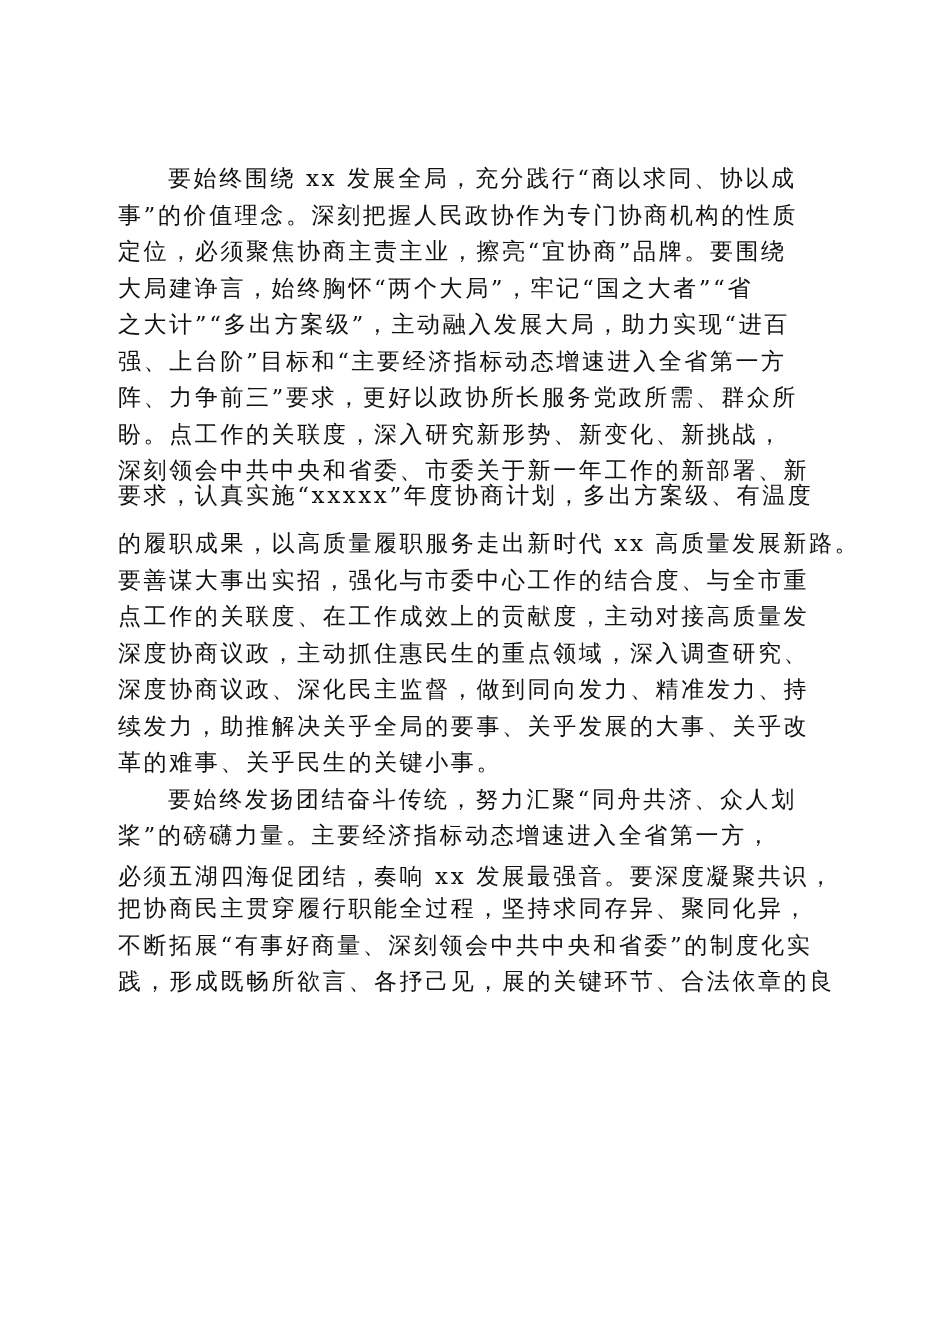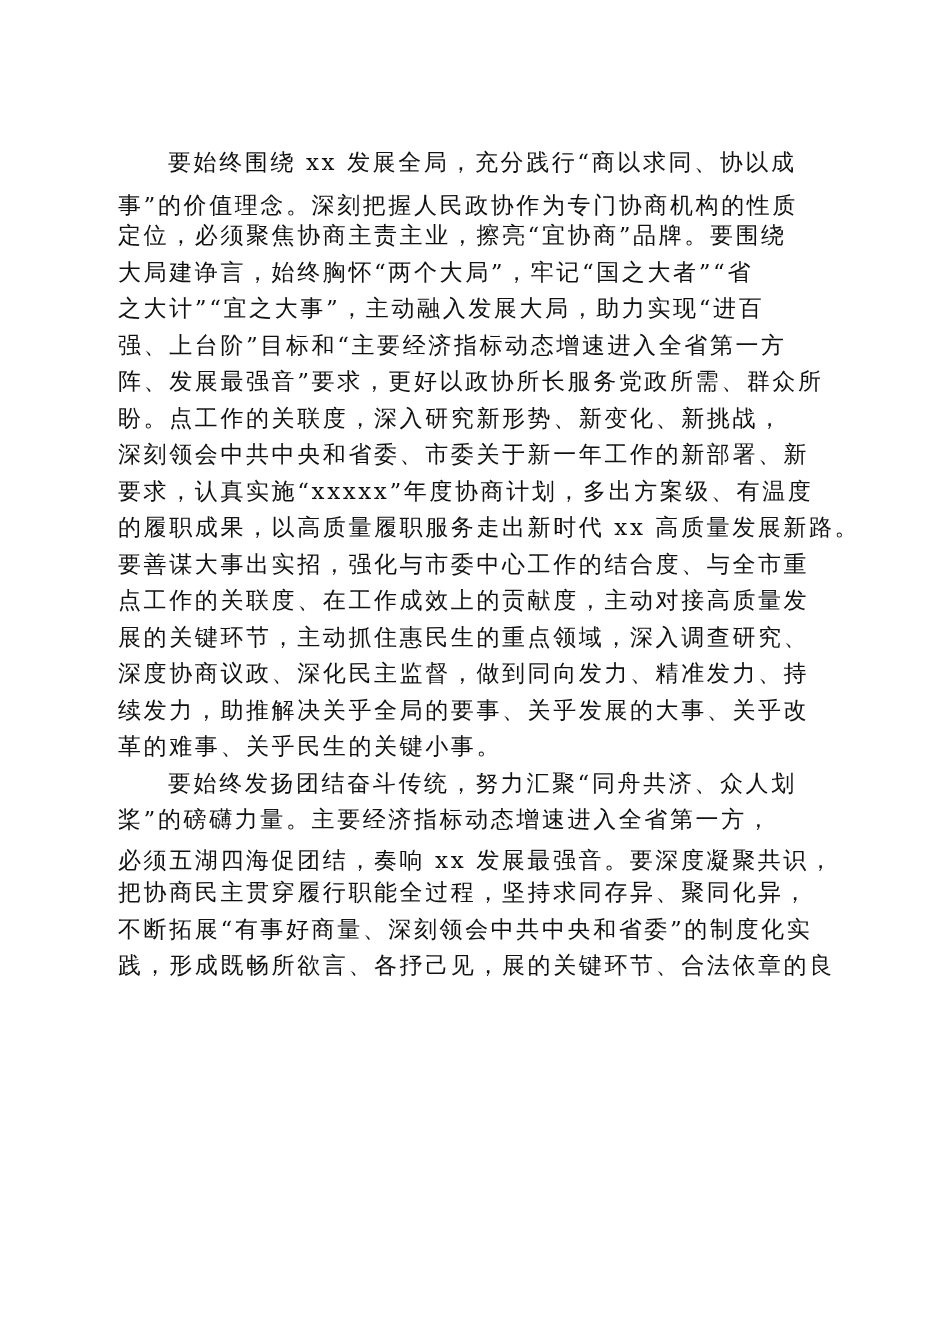--- a/index.html
+++ b/index.html
@@ -11,43 +11,44 @@
       position: absolute;
       left: 118px;
       width: 720px;
       height: 30px;
       font-family: "DejaVu Serif", "Liberation Serif", serif;
       font-size: 23px;
       line-height: 30px;
       color: #111111;
       white-space: nowrap;
       letter-spacing: 2.6px;
+      margin-top: 16px;
     }
     .indent { left: 168px; }
   </style>
 </head>
 <body>
 
 <div class="page">
 
   <div>
     <div class="line indent" style="top:147px">要始终围绕 xx 发展全局，充分践行“商以求同、协以成</div>
-    <div class="line" style="top:190px">事”的价值理念。深刻把握人民政协作为专门协商机构的性质</div>
+    <div class="line" style="top:184px">事”的价值理念。深刻把握人民政协作为专门协商机构的性质</div>
     <div class="line" style="top:220px">定位，必须聚焦协商主责主业，擦亮“宜协商”品牌。要围绕</div>
     <div class="line" style="top:257px">大局建诤言，始终胸怀“两个大局”，牢记“国之大者”“省</div>
-    <div class="line" style="top:293px">之大计”“宜之大事”，主动融入发展大局，助力实现“进百</div>
+    <div class="line" style="top:293px">之大计”“多出方案级”，主动融入发展大局，助力实现“进百</div>
     <div class="line" style="top:330px">强、上台阶”目标和“主要经济指标动态增速进入全省第一方</div>
-    <div class="line" style="top:366px">阵、发展最强音”要求，更好以政协所长服务党政所需、群众所</div>
+    <div class="line" style="top:366px">阵、力争前三”要求，更好以政协所长服务党政所需、群众所</div>
     <div class="line" style="top:403px">盼。点工作的关联度，深入研究新形势、新变化、新挑战，</div>
     <div class="line" style="top:439px">深刻领会中共中央和省委、市委关于新一年工作的新部署、新</div>
-    <div class="line" style="top:476px">要求，认真实施“xxxxx”年度协商计划，多出方案级、有温度</div>
+    <div class="line" style="top:464px">要求，认真实施“xxxxx”年度协商计划，多出方案级、有温度</div>
     <div class="line" style="top:512px">的履职成果，以高质量履职服务走出新时代 xx 高质量发展新路。</div>
     <div class="line" style="top:549px">要善谋大事出实招，强化与市委中心工作的结合度、与全市重</div>
     <div class="line" style="top:585px">点工作的关联度、在工作成效上的贡献度，主动对接高质量发</div>
-    <div class="line" style="top:622px">展的关键环节，主动抓住惠民生的重点领域，深入调查研究、</div>
+    <div class="line" style="top:622px">深度协商议政，主动抓住惠民生的重点领域，深入调查研究、</div>
     <div class="line" style="top:658px">深度协商议政、深化民主监督，做到同向发力、精准发力、持</div>
     <div class="line" style="top:695px">续发力，助推解决关乎全局的要事、关乎发展的大事、关乎改</div>
     <div class="line" style="top:731px">革的难事、关乎民生的关键小事。</div>
   </div>
 
   <div>
     <div class="line indent" style="top:768px">要始终发扬团结奋斗传统，努力汇聚“同舟共济、众人划</div>
     <div class="line" style="top:804px">桨”的磅礴力量。主要经济指标动态增速进入全省第一方，</div>
     <div class="line" style="top:845px">必须五湖四海促团结，奏响 xx 发展最强音。要深度凝聚共识，</div>
     <div class="line" style="top:877px">把协商民主贯穿履行职能全过程，坚持求同存异、聚同化异，</div>

